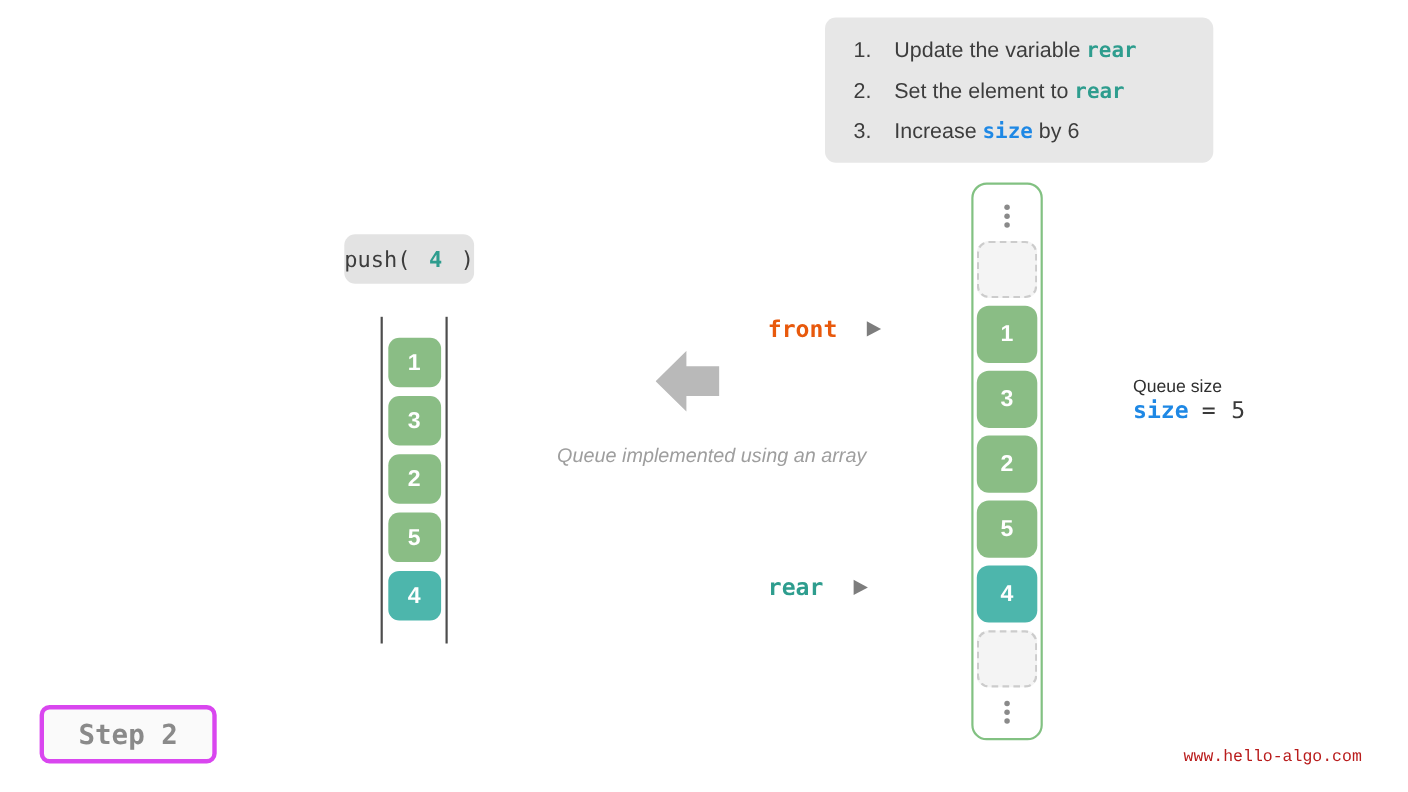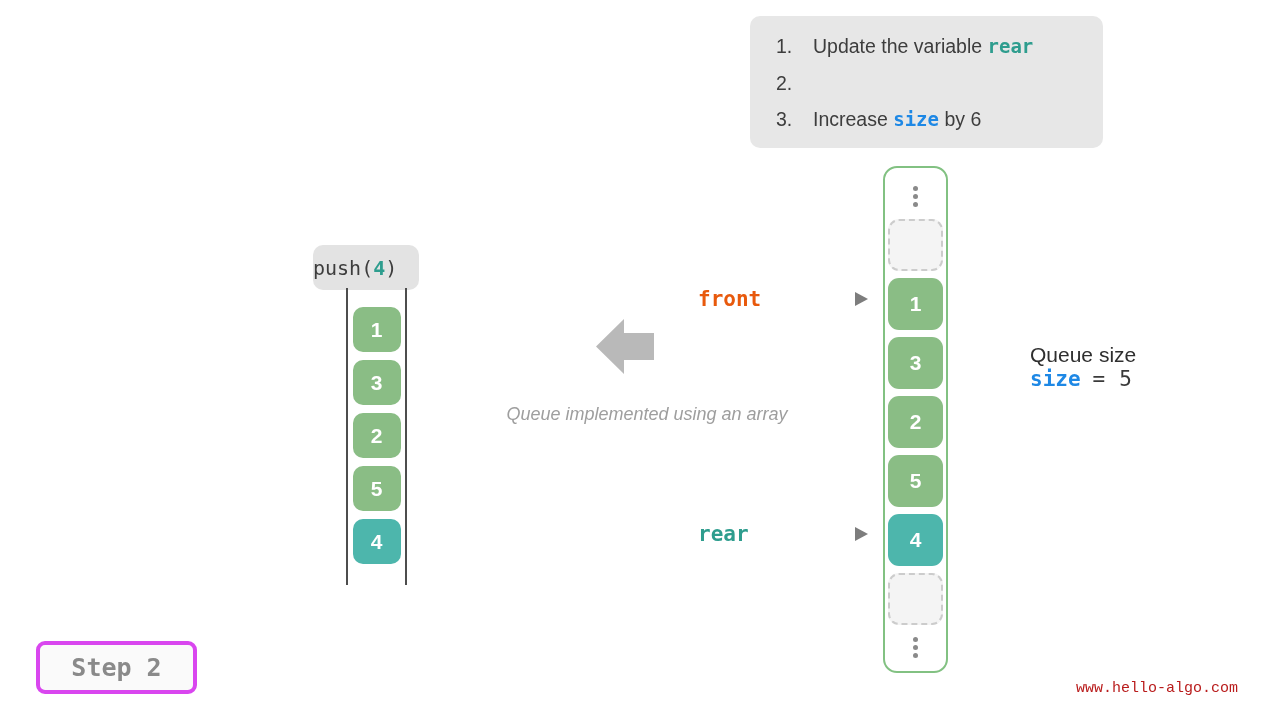--- a/index.html
+++ b/index.html
@@ -10,23 +10,23 @@
   .instructions{position:absolute;left:750px;top:16px;width:353px;height:132px;
     background:#e7e7e7;border-radius:10px;padding:12px 0 0 26px;box-sizing:border-box;
     color:#3d3d3d;font-size:19.5px;}
   .instr-row{display:flex;line-height:36.5px;}
   .instr-num{width:37px;flex:0 0 37px;}
   .code{font-family:"DejaVu Sans Mono", monospace;font-weight:bold;font-size:19px;}
   .code-teal{color:#2e9d8e;}
   .code-blue{color:#1e88e5;}
 
   
-  .push-chip{position:absolute;left:313px;top:213px;width:106px;height:45px;
-    background:#e3e3e3;border-radius:10px;display:flex;align-items:center;justify-content:flex-start;
-    font-family:"DejaVu Sans Mono", monospace;font-size:20px;color:#3d3d3d;margin-top:32px;}
+  .push-chip{position:absolute;left:313px;top:213px;width:118px;height:45px;
+    background:#e3e3e3;border-radius:10px;display:flex;align-items:center;justify-content:space-between;
+    font-family:"DejaVu Sans Mono", monospace;font-size:20px;color:#3d3d3d;}
   .push-chip .arg{color:#2e9d8e;font-weight:bold;}
 
   
   .left-queue{position:absolute;left:346px;top:288px;width:61px;height:297px;
     border-left:2px solid #4d4d4d;border-right:2px solid #4d4d4d;box-sizing:border-box;
     display:flex;flex-direction:column;align-items:center;gap:8px;padding-top:19px;}
   .qcell{width:48px;height:45px;border-radius:10px;flex:0 0 45px;
     display:flex;align-items:center;justify-content:center;
     color:#ffffff;font-weight:bold;font-size:21px;}
   .green{background:#8abd85;}
@@ -43,31 +43,31 @@
     display:flex;flex-direction:column;align-items:center;gap:7px;padding-top:13px;}
   .acell{width:55px;height:52px;border-radius:11px;flex:0 0 52px;
     display:flex;align-items:center;justify-content:center;
     color:#ffffff;font-weight:bold;font-size:21px;}
   .empty{width:55px;height:52px;flex:0 0 52px;border-radius:11px;
     border:2px dashed #cccccc;background:#f4f4f4;box-sizing:border-box;}
   .dots{display:flex;flex-direction:column;gap:3px;margin:5px 0;}
   .dots i{width:5px;height:5px;border-radius:50%;background:#8a8a8a;}
 
   
-  .pointer{position:absolute;display:flex;align-items:center;justify-content:space-between;
+  .pointer{position:absolute;display:flex;align-items:center;justify-content:flex-start;
     gap:27px;width:170px;left:698px;height:28px;}
   .pointer .plabel{font-family:"DejaVu Sans Mono", monospace;font-weight:bold;font-size:21px;}
   .p-front{top:285px;} .p-front .plabel{color:#e8590c;}
   .p-rear{top:520px;}  .p-rear  .plabel{color:#2e9d8e;}
   .tri{width:0;height:0;border-top:7px solid transparent;border-bottom:7px solid transparent;
     border-left:13px solid #7d7d7d;}
 
   
   .size-info{position:absolute;left:1030px;top:343px;}
-  .size-title{font-size:21px;color:#2f2f2f;}
+  .size-title{font-size:16px;color:#2f2f2f;}
   .size-line{font-family:"DejaVu Sans Mono", monospace;font-size:21px;color:#3a3a3a;}
   .size-line .var{color:#1e88e5;font-weight:bold;}
   .size-line .eq{margin-left:12px;}
   .size-line .val{margin-left:14px;}
 
   
   .step-badge{position:absolute;left:36px;top:641px;width:161px;height:53px;
     background:#fafafa;border:4px solid #d946ef;border-radius:9px;box-sizing:border-box;
     display:flex;align-items:center;justify-content:center;
     font-family:"DejaVu Sans Mono", monospace;font-weight:bold;font-size:25px;color:#8a8a8a;}
@@ -79,20 +79,21 @@
 </head>
 <body>
 
 <div class="instructions">
   <div class="instr-row">
     <span class="instr-num">1.</span>
     <span><span>Update the variable </span><span class="code code-teal">rear</span><span></span></span>
   </div>
   <div class="instr-row">
     <span class="instr-num">2.</span>
+    <span><span>Set the element to </span><span class="code code-teal">rear</span><span></span></span>
   </div>
   <div class="instr-row">
     <span class="instr-num">3.</span>
     <span><span>Increase </span><span class="code code-blue">size</span><span> by 6</span></span>
   </div>
 </div>
 
 <div class="push-chip">
   <span>push(</span>
     <span class="arg">4</span>

